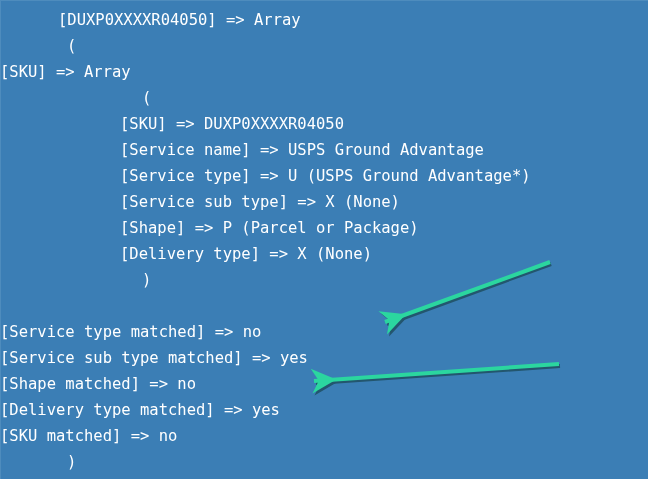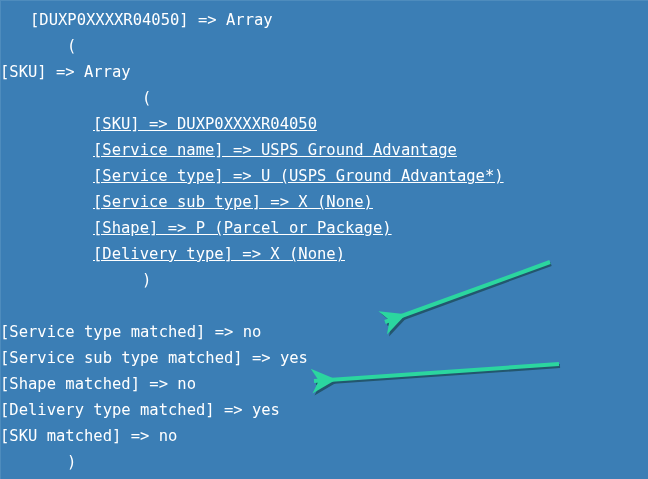--- a/index.html
+++ b/index.html
@@ -34,25 +34,25 @@
     margin: 0;
   }
   .line {
     height: 26px;
     line-height: 26px;
     color: #ffffff;
     font-size: 15.5px;
     white-space: pre;
     letter-spacing: 0px;
   }
-  .i0 { padding-left: 30px; }
+  .i0 { padding-left: 30px; margin-left: 28px; }
   .i1 { padding-left: 67px; }
   .i2 { }
   .i3 { padding-left: 142px; }
-  .i4 { padding-left: 93px; text-decoration: underline; }
+  .i4 { padding-left: 120px; }
   .blank { height: 26px; }
   #arrow-layer {
     position: absolute;
     left: 0; top: 0;
     width: 648px; height: 479px;
     pointer-events: none;
   }
 </style>
 </head>
 <body>

